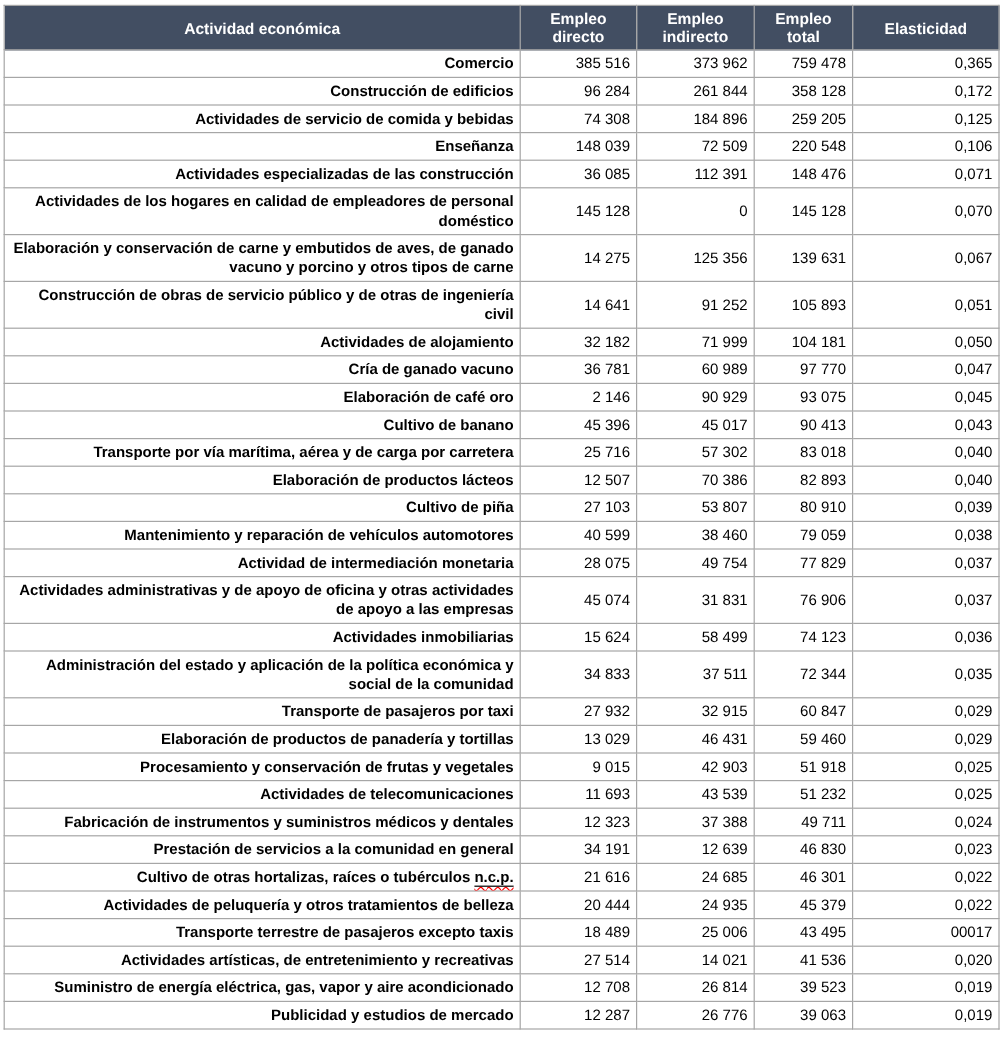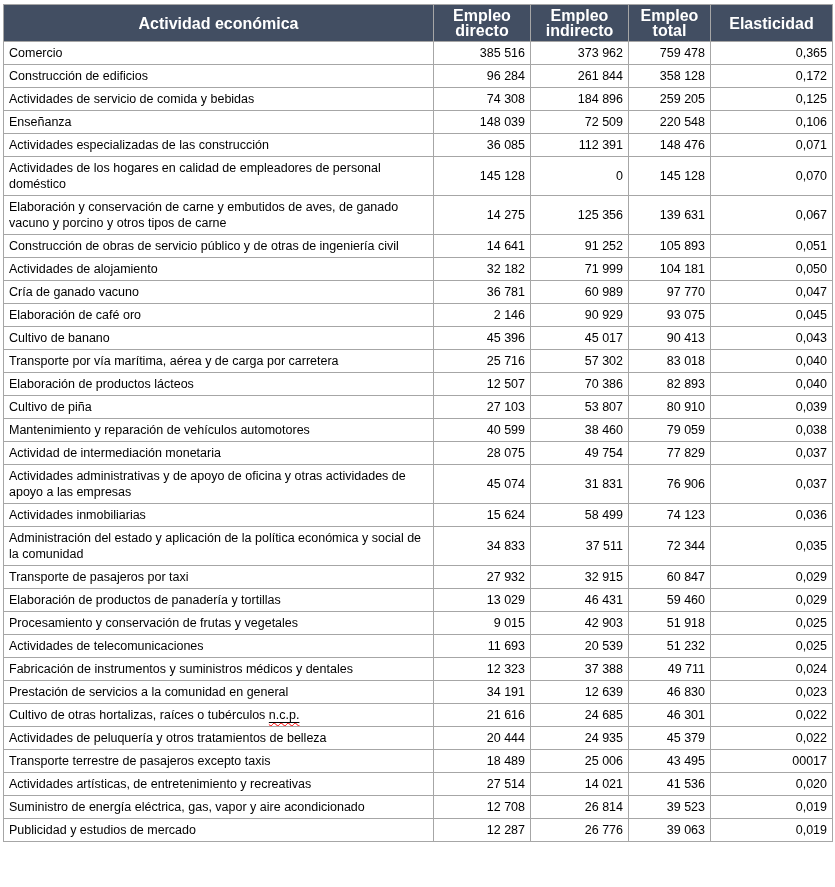--- a/index.html
+++ b/index.html
@@ -20,37 +20,37 @@
   .sheet{padding:4px 3px 3px 3px;}
   table.emp-table{
     border-collapse:collapse;
     table-layout:fixed;
     width:829px;
   }
   table.emp-table th{
     background:var(--header-bg);
     color:var(--header-text);
     font-weight:bold;
-    font-size:16px;
+    font-size:13px;
     line-height:15px;
     text-align:center;
     vertical-align:middle;
     border:1px solid var(--border);
     padding:3px 4px;
     height:36px;
   }
   table.emp-table td{
     border:1px solid var(--border);
     font-size:12.5px;
     line-height:16px;
     padding:3px 5px;
     vertical-align:middle;
     overflow:hidden;
   }
-  td.cell-name{text-align:left;}
+  td.cell-name{text-align:right;font-weight:bold;}
   td.cell-num{
     text-align:right;
     padding-right:7px;
     white-space:nowrap;
     font-variant-numeric:tabular-nums;
   }
   .spell-wavy{
     text-decoration-line:underline;
     text-decoration-style:wavy;
     text-decoration-color:var(--spell);
@@ -242,21 +242,21 @@
         <tr>
     <td class="cell-name">Procesamiento y conservación de frutas y vegetales</td>
     <td class="cell-num">9 015</td>
     <td class="cell-num">42 903</td>
     <td class="cell-num">51 918</td>
     <td class="cell-num">0,025</td>
   </tr>
         <tr>
     <td class="cell-name">Actividades de telecomunicaciones</td>
     <td class="cell-num">11 693</td>
-    <td class="cell-num">20 539</td>
+    <td class="cell-num">43 539</td>
     <td class="cell-num">51 232</td>
     <td class="cell-num">0,025</td>
   </tr>
         <tr>
     <td class="cell-name">Fabricación de instrumentos y suministros médicos y dentales</td>
     <td class="cell-num">12 323</td>
     <td class="cell-num">37 388</td>
     <td class="cell-num">49 711</td>
     <td class="cell-num">0,024</td>
   </tr>

